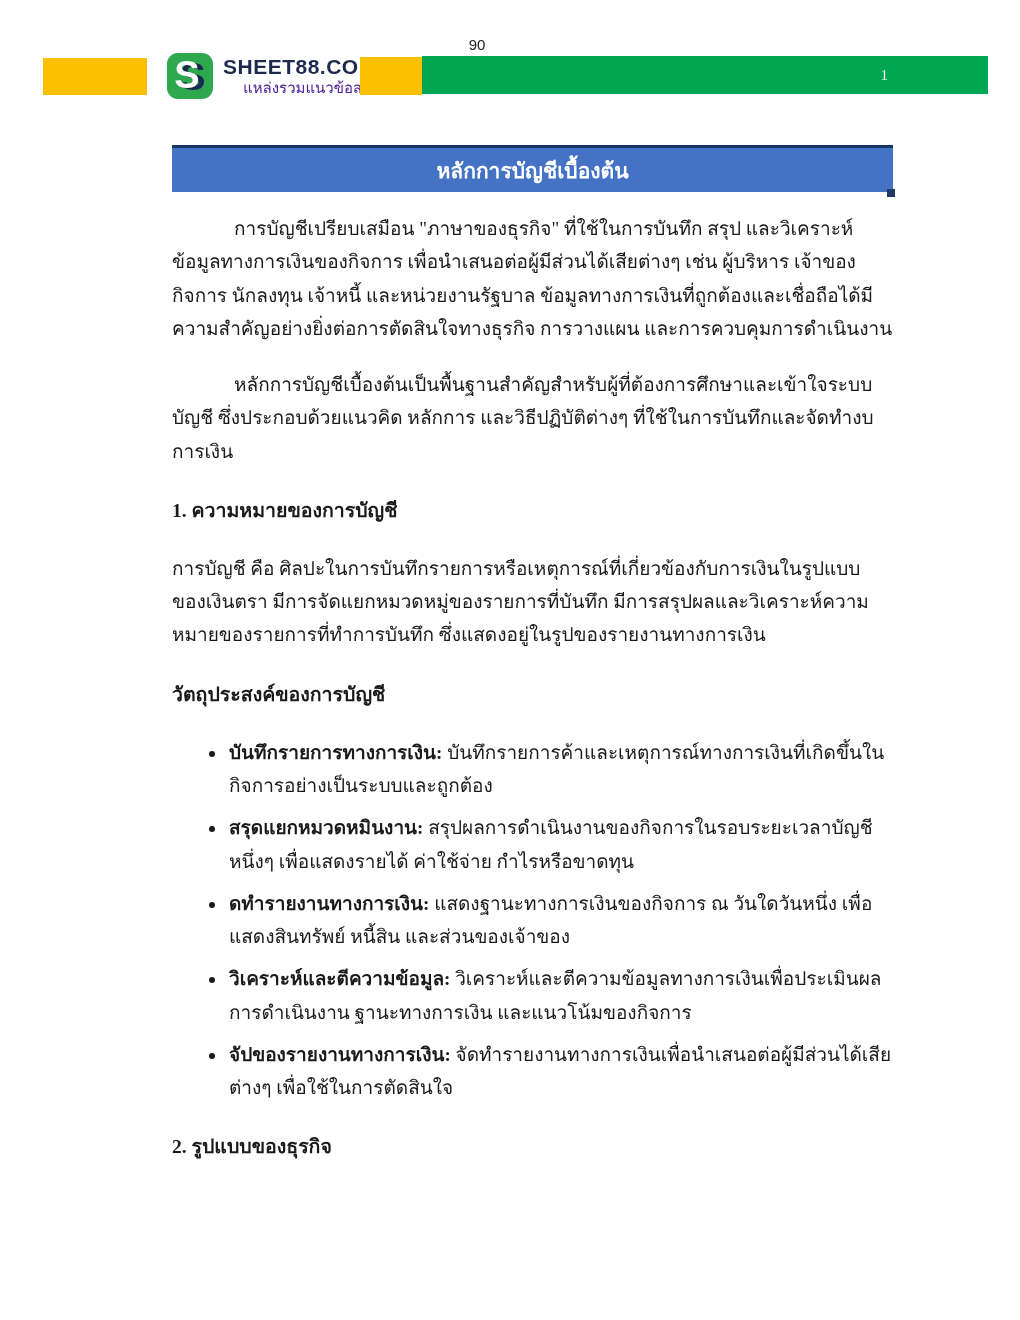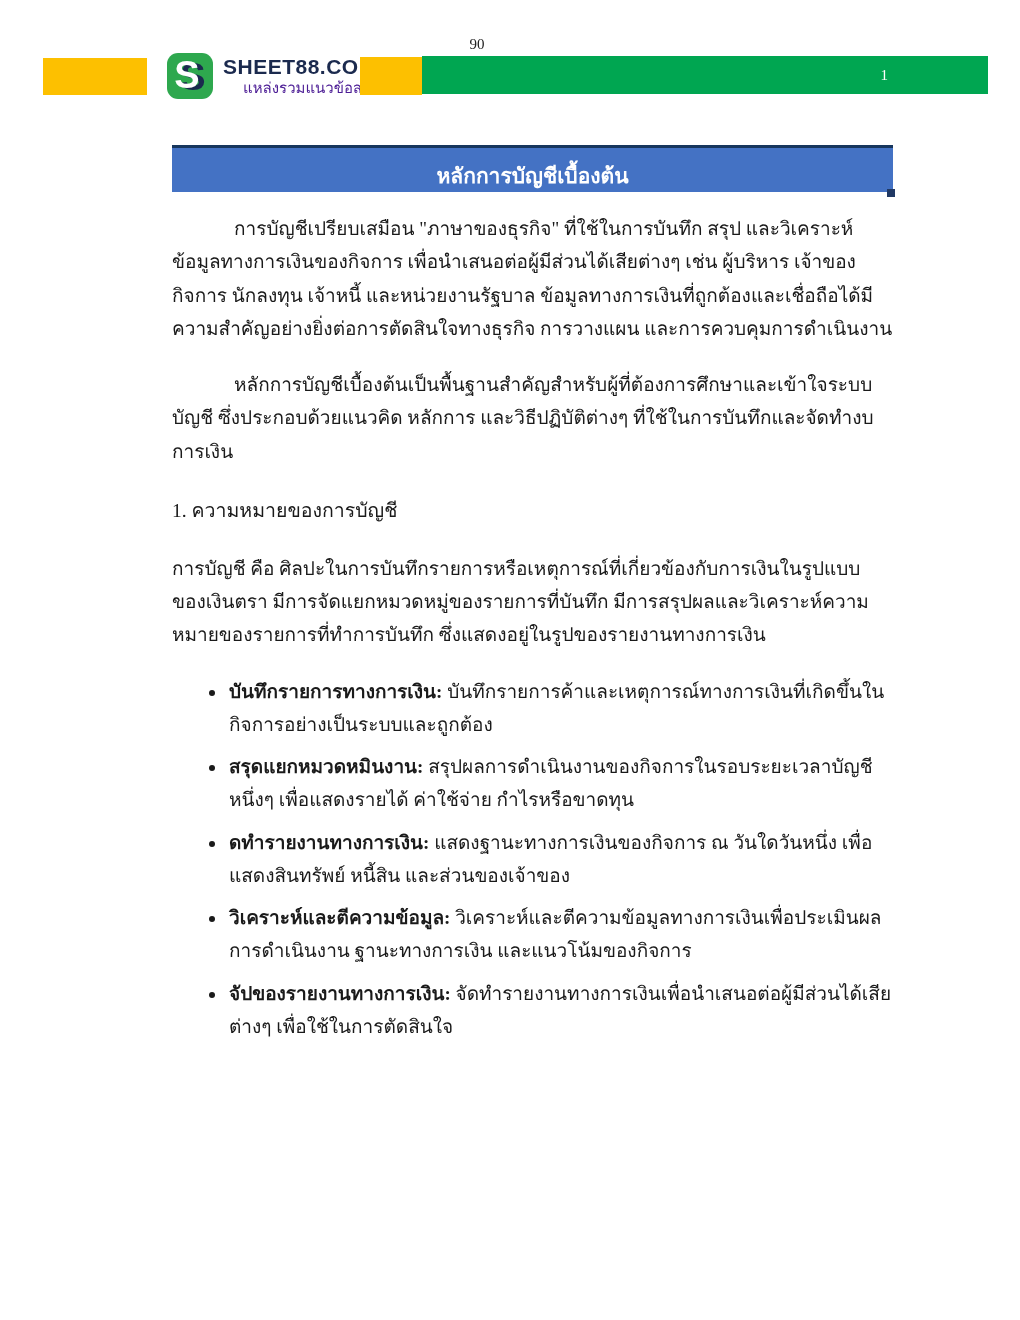--- a/index.html
+++ b/index.html
@@ -9,21 +9,21 @@
     position:relative;
     font-family:"Liberation Serif", "DejaVu Sans", serif;
     color:#1a1a1a;
     overflow:hidden;
   }
 
   
   .page-num-top {
     position:absolute; top:36px; left:0; width:954px;
     text-align:center; font-size:15px; color:#222;
-    font-family:Liberation Serif, serif;
+    font-family:Liberation Sans, sans-serif;
   }
   .bar-yellow-left {
     position:absolute; left:43px; top:58px; width:104px; height:37px;
     background:#FDC000;
   }
   .logo {
     position:absolute; left:166px; top:52px;
     display:flex; align-items:center; gap:9px;
   }
   .logo-icon { width:48px; height:48px; }
@@ -47,40 +47,40 @@
   .bar-green .corner-num {
     position:absolute; right:100px; top:50%; transform:translateY(-50%);
     color:#ffffff; font-size:15px;
     font-family:"Liberation Serif", serif;
   }
 
   
   .title-bar {
     position:absolute; left:172px; top:145px; width:721px; height:44px;
     background:#4472C4; border-top:3px solid #17365D;
-    display:flex; align-items:flex-end; justify-content:center;
+    display:flex; align-items:center; justify-content:center;
   }
   .title-bar .doc-title {
     color:#ffffff; font-weight:bold; font-size:21px;
     font-family:"Liberation Serif", "DejaVu Sans", serif;
   }
   .title-bar .notch {
     position:absolute; right:-2px; bottom:-5px; width:8px; height:8px;
     background:#203864;
   }
 
   
   .content {
     position:absolute; left:172px; top:212px; width:721px;
     font-size:19px; line-height:1.75;
   }
   .content p { margin:0 0 23px 0; }
   .content p.indent { text-indent:62px; }
   .content .heading {
-    font-weight:normal; font-size:19.5px; margin:26px 0 24px 0;
+    font-weight:bold; font-size:19.5px; margin:26px 0 24px 0;
   }
   .content ul {
     margin:0 0 26px 0; padding:0 0 0 55px; list-style:disc;
   }
   .content li { margin-bottom:9px; padding-left:2px;font-family:Liberation Serif, serif; }
   .content li .lead { font-weight:bold; }
 </style>
 </head>
 <body>
 
@@ -116,34 +116,36 @@
 <div class="content">
 
   <p class="indent">การบัญชีเปรียบเสมือน "ภาษาของธุรกิจ" ที่ใช้ในการบันทึก สรุป และวิเคราะห์ข้อมูลทางการเงินของกิจการ เพื่อนำเสนอต่อผู้มีส่วนได้เสียต่างๆ เช่น ผู้บริหาร เจ้าของกิจการ นักลงทุน เจ้าหนี้ และหน่วยงานรัฐบาล ข้อมูลทางการเงินที่ถูกต้องและเชื่อถือได้มีความสำคัญอย่างยิ่งต่อการตัดสินใจทางธุรกิจ การวางแผน และการควบคุมการดำเนินงาน</p>
 
   <p class="indent">หลักการบัญชีเบื้องต้นเป็นพื้นฐานสำคัญสำหรับผู้ที่ต้องการศึกษาและเข้าใจระบบบัญชี ซึ่งประกอบด้วยแนวคิด หลักการ และวิธีปฏิบัติต่างๆ ที่ใช้ในการบันทึกและจัดทำงบการเงิน</p>
 
   <div class="heading">1. ความหมายของการบัญชี</div>
 
   <p>การบัญชี คือ ศิลปะในการบันทึกรายการหรือเหตุการณ์ที่เกี่ยวข้องกับการเงินในรูปแบบของเงินตรา มีการจัดแยกหมวดหมู่ของรายการที่บันทึก มีการสรุปผลและวิเคราะห์ความหมายของรายการที่ทำการบันทึก ซึ่งแสดงอยู่ในรูปของรายงานทางการเงิน</p>
 
+  <div class="heading">วัตถุประสงค์ของการบัญชี</div>
 
   <ul>
     <li>
       <span class="lead">บันทึกรายการทางการเงิน:</span><span> บันทึกรายการค้าและเหตุการณ์ทางการเงินที่เกิดขึ้นในกิจการอย่างเป็นระบบและถูกต้อง</span>
     </li>
     <li>
       <span class="lead">สรุดแยกหมวดหมินงาน:</span><span> สรุปผลการดำเนินงานของกิจการในรอบระยะเวลาบัญชีหนึ่งๆ เพื่อแสดงรายได้ ค่าใช้จ่าย กำไรหรือขาดทุน</span>
     </li>
     <li>
       <span class="lead">ดทำรายงานทางการเงิน:</span><span> แสดงฐานะทางการเงินของกิจการ ณ วันใดวันหนึ่ง เพื่อแสดงสินทรัพย์ หนี้สิน และส่วนของเจ้าของ</span>
     </li>
     <li>
       <span class="lead">วิเคราะห์และตีความข้อมูล:</span><span> วิเคราะห์และตีความข้อมูลทางการเงินเพื่อประเมินผลการดำเนินงาน ฐานะทางการเงิน และแนวโน้มของกิจการ</span>
     </li>
     <li>
       <span class="lead">จัปของรายงานทางการเงิน:</span><span> จัดทำรายงานทางการเงินเพื่อนำเสนอต่อผู้มีส่วนได้เสียต่างๆ เพื่อใช้ในการตัดสินใจ</span>
     </li>
   </ul>
 
+  <div class="heading">2. รูปแบบของธุรกิจ</div>
 
 
 </div>
 
 </body></html>

